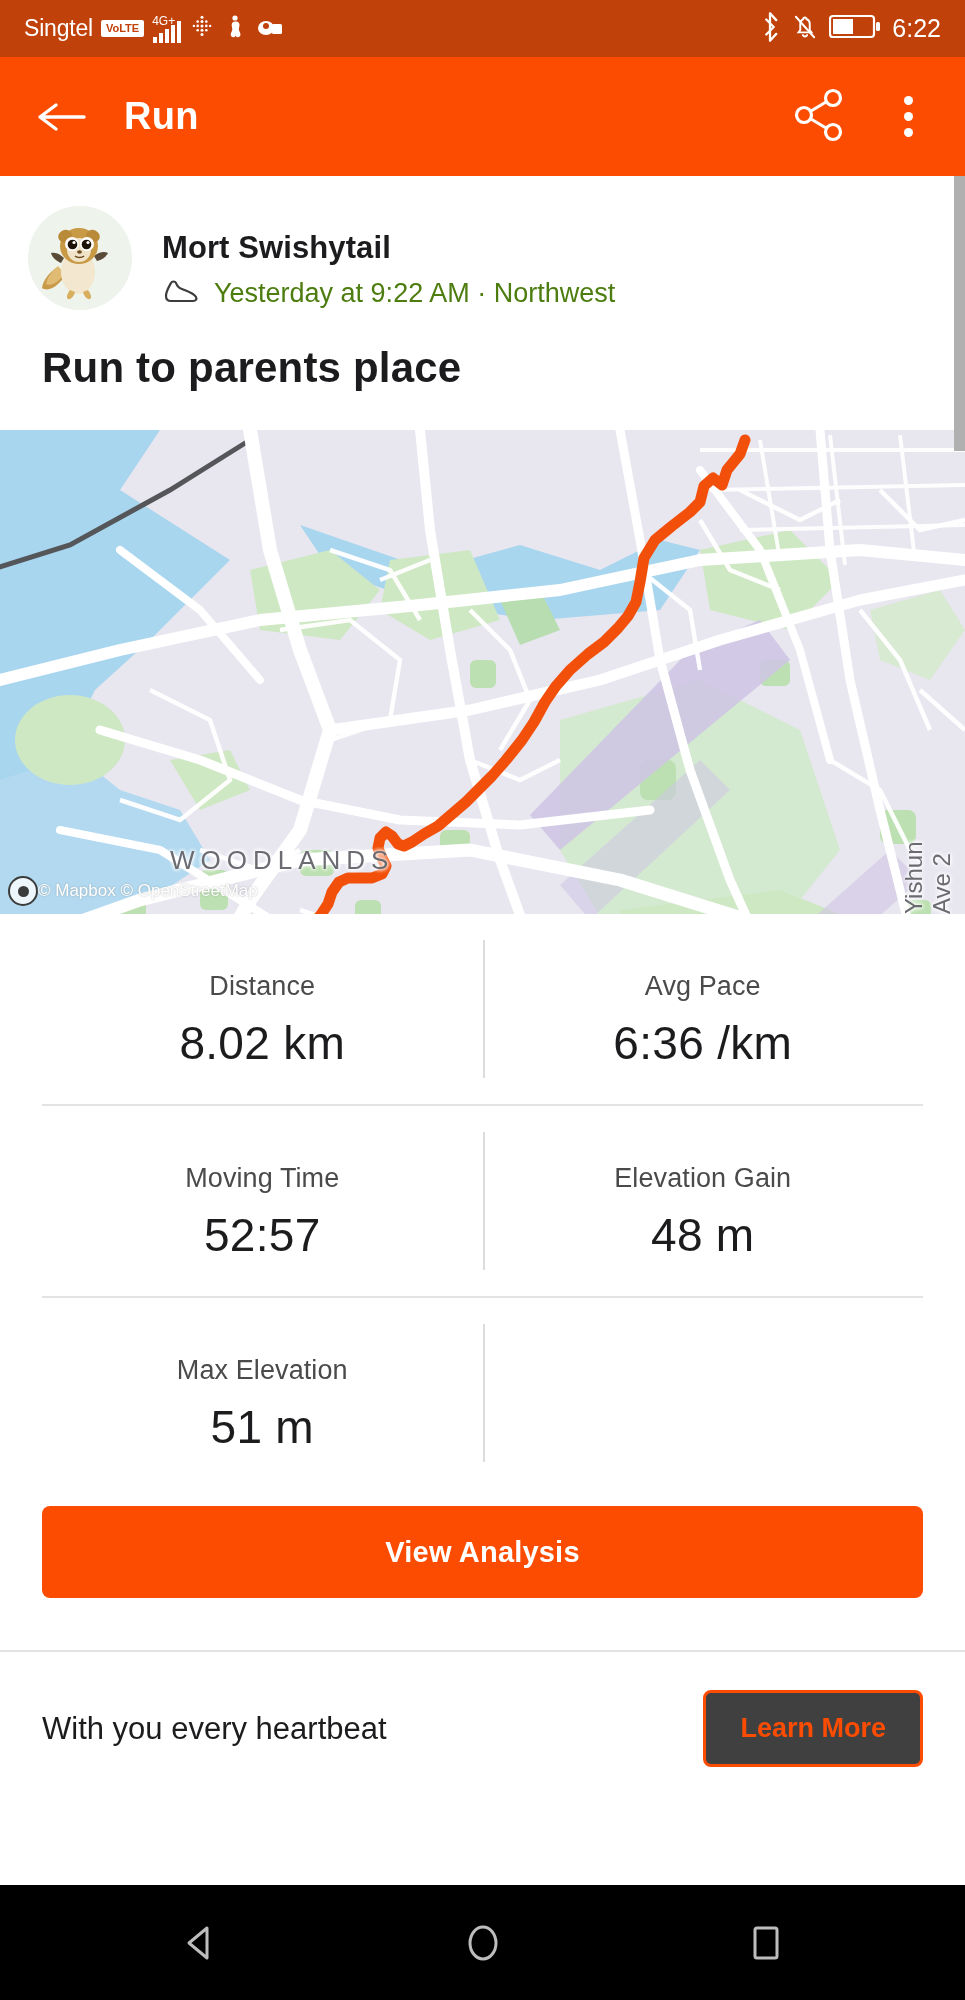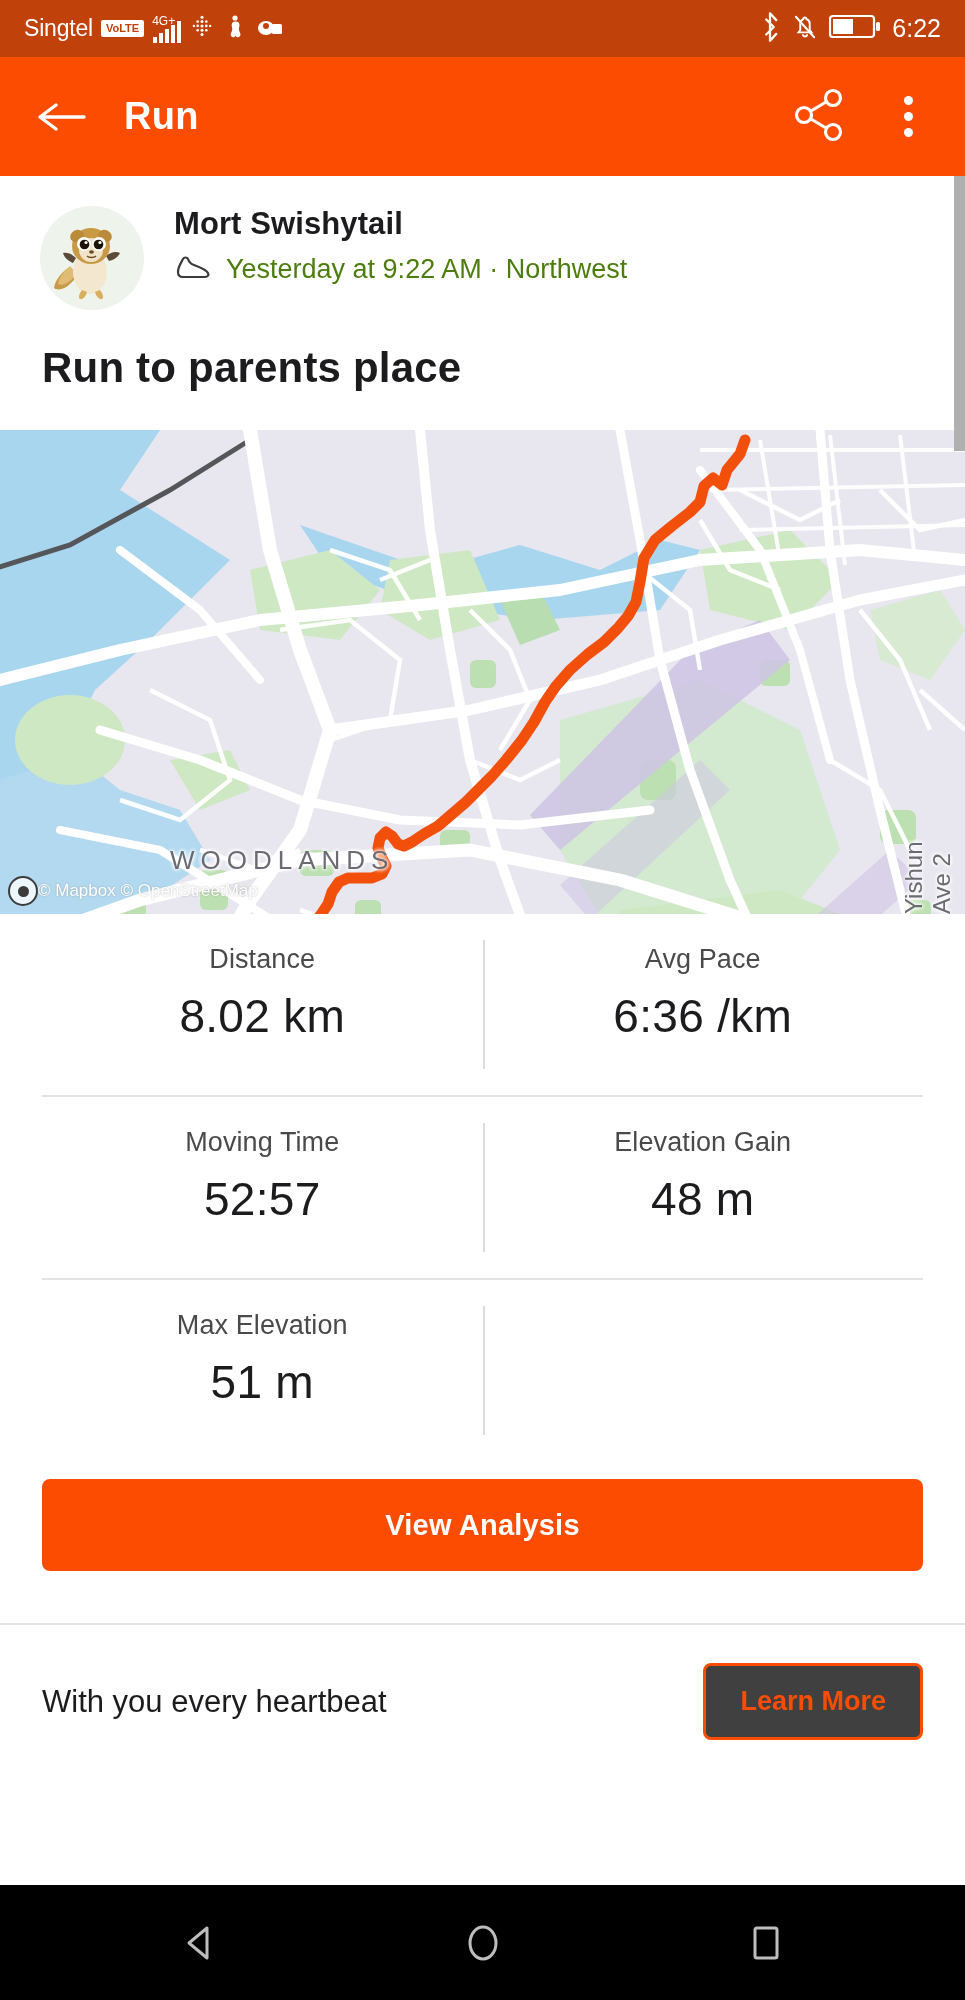--- a/index.html
+++ b/index.html
@@ -43,21 +43,21 @@
   .appbar-actions { display:flex; align-items:center; gap:44px; margin-right:10px;}
   .kebab { display:flex; flex-direction:column; gap:7px; align-items:center; padding:6px 12px; cursor:pointer;}
   .kdot { width:9px; height:9px; border-radius:50%; background:#fff; }
 
   
   .scroll-region { position:absolute; top:176px; left:0; width:965px; height:1709px; background:#fff; overflow:hidden; }
   .scrollbar-track { position:absolute; top:176px; right:0; width:11px; height:1709px; }
   .scrollbar-thumb { position:absolute; top:0; right:0; width:11px; height:275px; background:#b0b0b0; }
 
   
-  .athlete { display:flex; align-items:flex-start; padding:30px 40px 0 40px; }
+  .athlete { display:flex; align-items:flex-end; padding:30px 40px 0 28px; }
   .avatar {
     width:104px; height:104px; border-radius:50%;
     background:#eef3ec; overflow:hidden; position:relative; flex:none;
   }
   .avatar svg { display:block; }
   .ath-text { margin-left:30px; }
   .ath-name { font-size:31px; font-weight:bold; color:#1c1c1e; letter-spacing:0.1px;}
   .ath-meta { display:flex; align-items:center; gap:14px; margin-top:10px; }
   .ath-sub { font-size:27px; color:#4d7c0f; }
   .shoe-icon { flex:none; }
@@ -77,21 +77,21 @@
   .mapbox-logo {
     width:30px; height:30px; border-radius:50%; background:rgba(255,255,255,.75);
     border:2px solid #3b3b3b; display:flex; align-items:center; justify-content:center;
   }
   .mapbox-logo .inner { width:11px; height:11px; border-radius:50%; background:#3b3b3b; }
 
   
   .stats { padding:0 42px; }
   .stat-row { display:flex; position:relative; }
   .stat-row + .stat-row { border-top:2px solid #e3e3e3; }
-  .stat-cell { flex:1; text-align:center; padding:30px 0 52px 0; }
+  .stat-cell { flex:1; text-align:center; padding:30px 0 34px 0;margin-top:27px; }
   .stat-label { font-size:27px; color:#4a4a4a; letter-spacing:0.1px; }
   .stat-value { font-size:46px; color:#1c1c1e; margin-top:14px; letter-spacing:0.3px; }
   .vdiv { position:absolute; top:26px; bottom:26px; left:50%; width:2px; background:#dcdcdc; }
 
   
   .cta-wrap { padding:18px 42px 0 42px; }
   .cta {
     width:100%; height:92px; background:#fc4c02; color:#fff; border:none; border-radius:8px;
     font-size:29px; font-weight:bold; font-family:"Liberation Sans", sans-serif; cursor:pointer;
     letter-spacing:0.2px;

